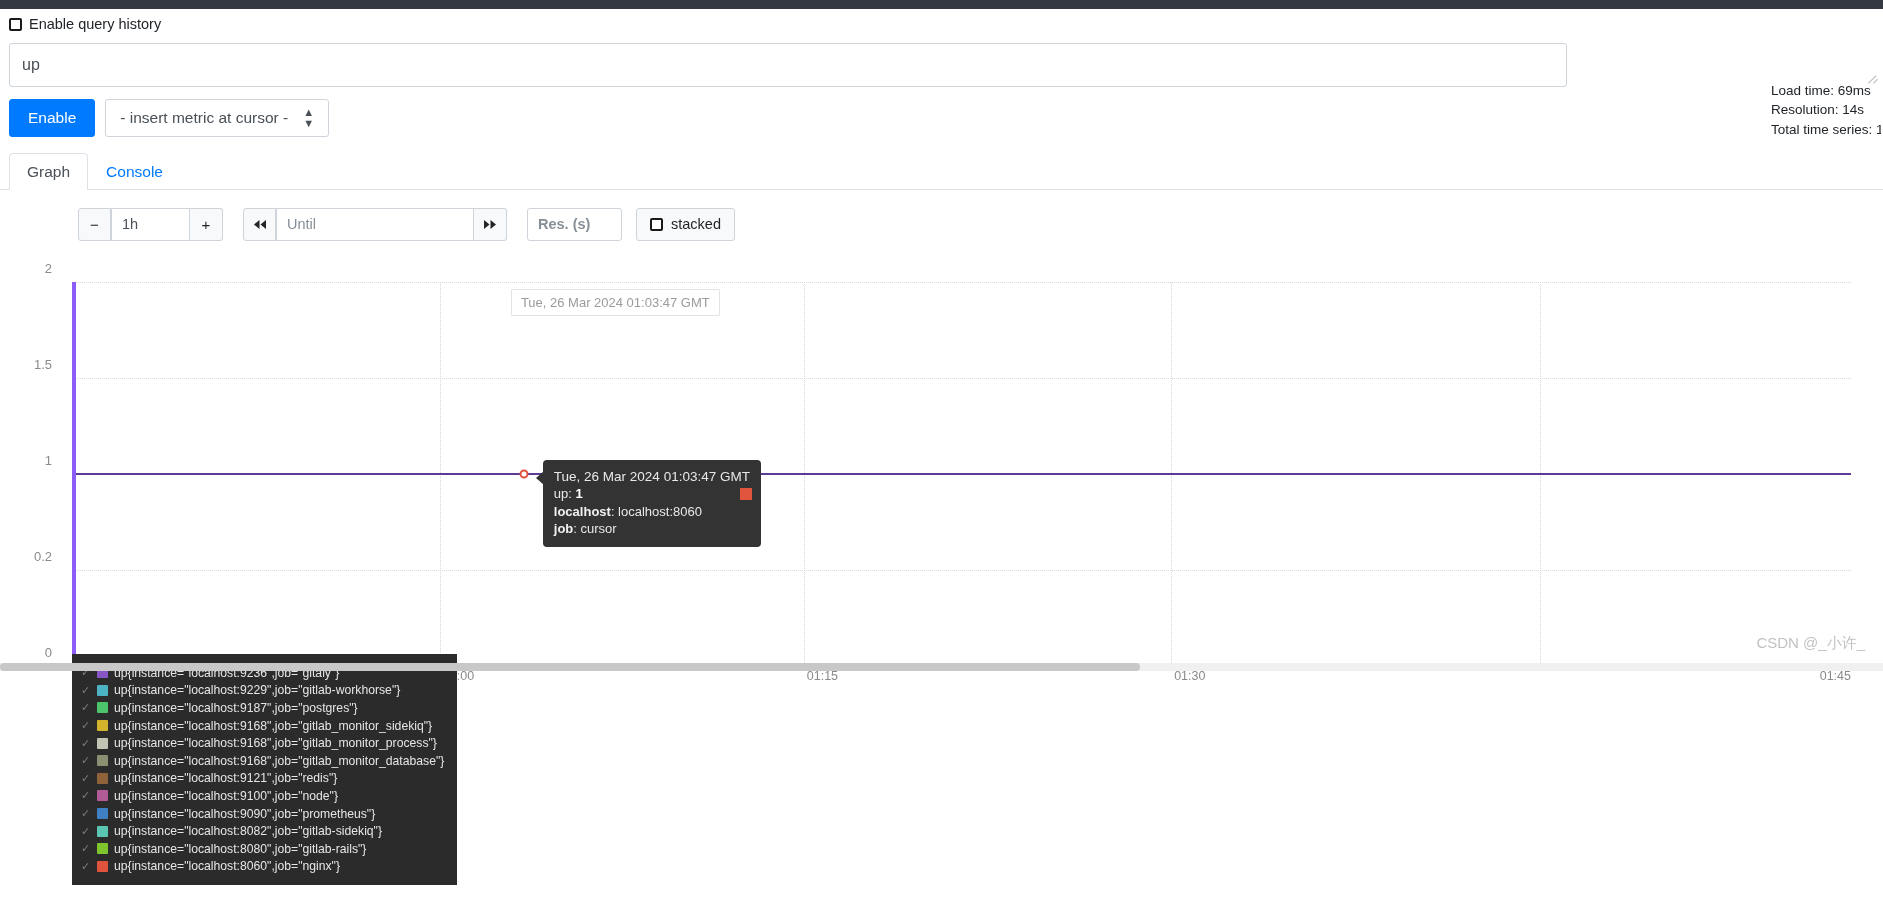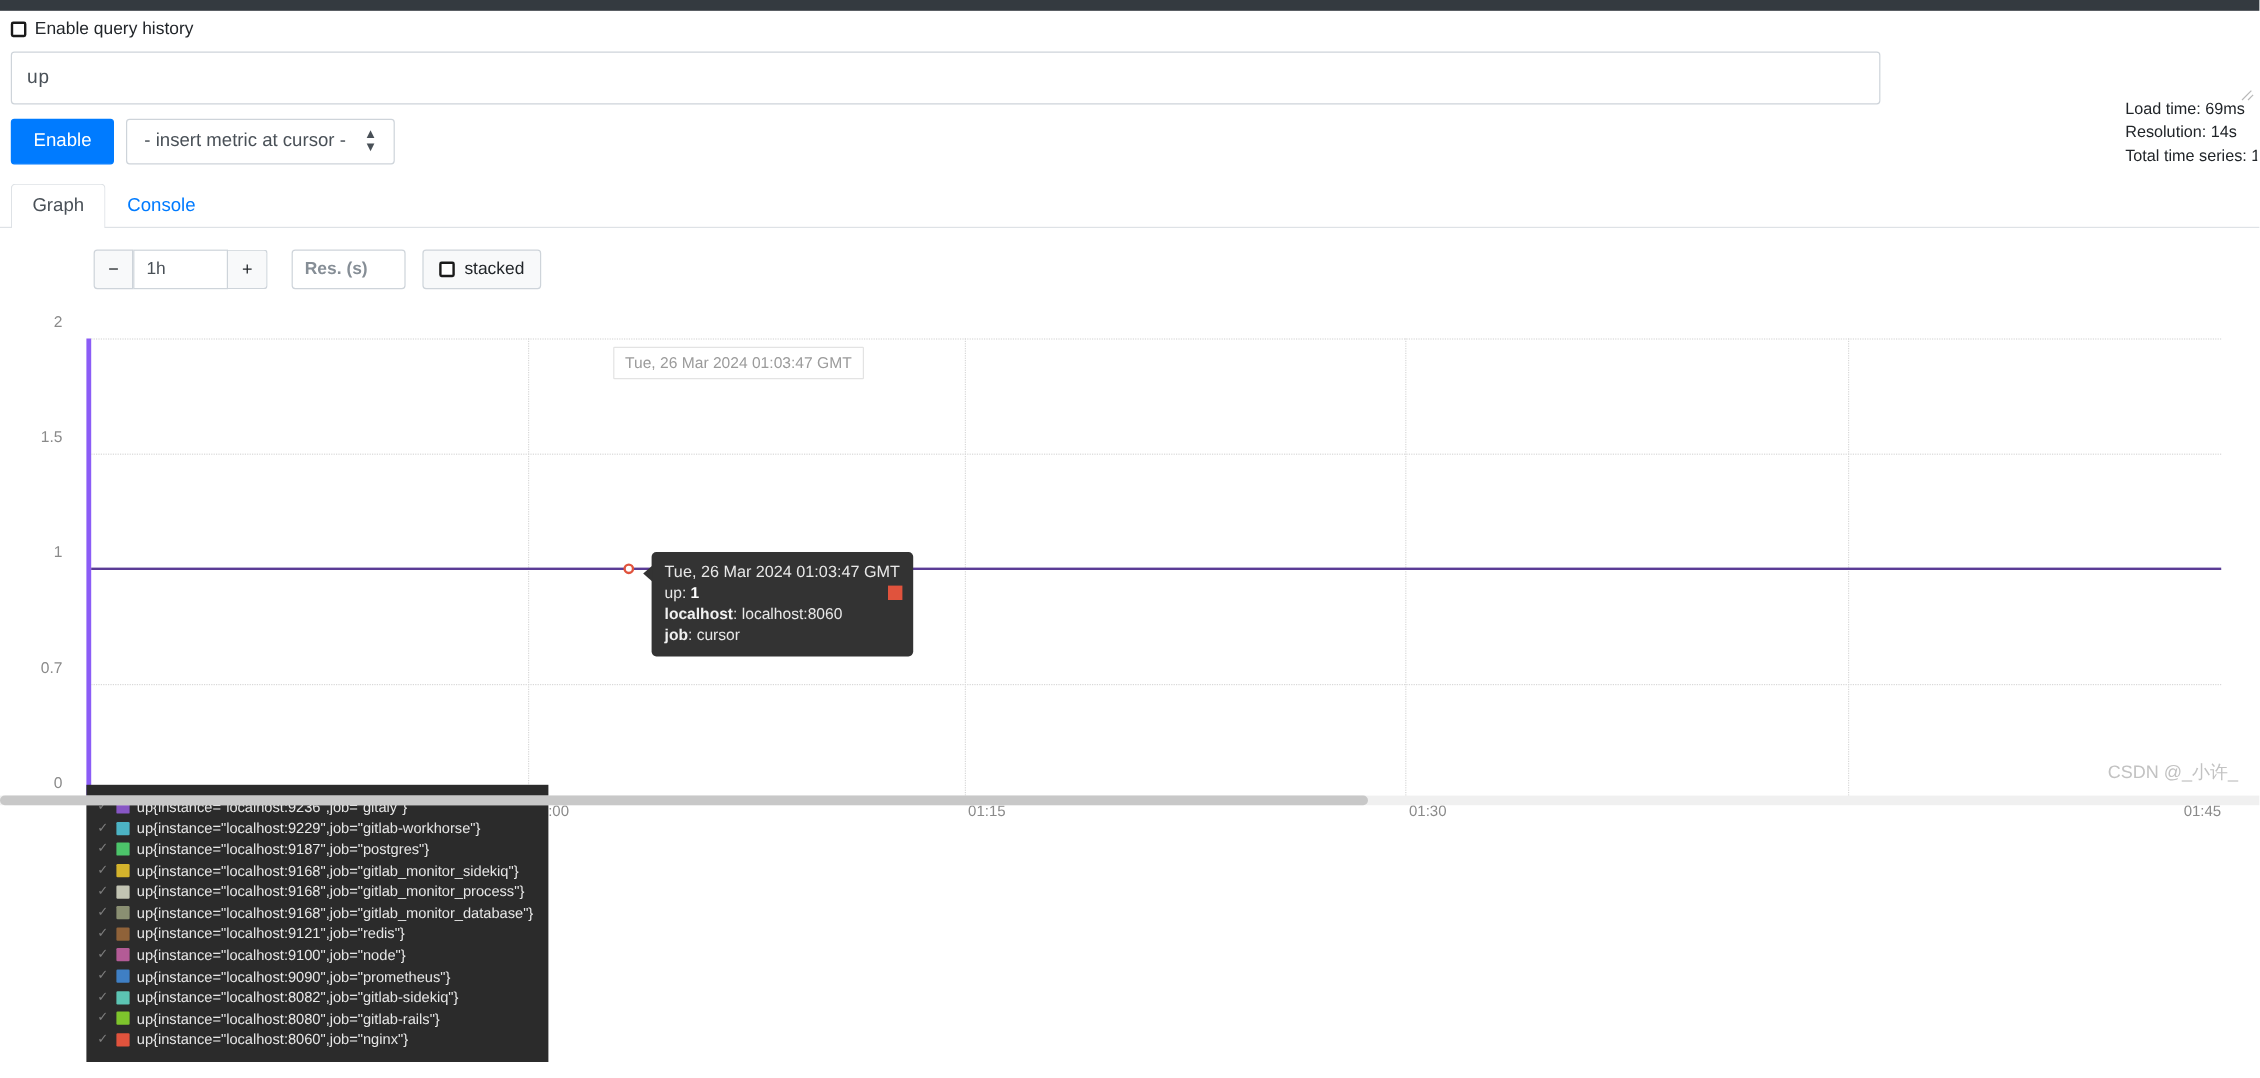--- a/index.html
+++ b/index.html
@@ -47,21 +47,21 @@
   }
   .expr-box {
     width: 1558px;
     height: 44px;
     border: 1px solid #ced4da;
     border-radius: 3px;
     background: #fff;
     font-size: 16px;
     color: #495057;
     padding: 12px 12px;
-    font-family: Liberation Mono, monospace;
+    font-family: Liberation Sans, sans-serif;
     position: relative;
     overflow: hidden;
   }
   .expr-grip {
     position: absolute;
     right: 3px; bottom: 2px;
     width: 12px; height: 12px;
     pointer-events: none;
   }
   .expr-grip:before, .expr-grip:after {
@@ -383,33 +383,48 @@
     <div class="tab active">Graph</div>
     <div class="tab inactive">Console</div>
   </div>
 
   <div class="gcontrols">
     <div class="igroup">
       <div class="ibtn l">−</div>
       <div class="ifield range">1h</div>
       <div class="ibtn r">+</div>
     </div>
+    <div class="igroup">
+      <div class="ibtn l">
+          <svg width="14" height="11" viewBox="0 0 14 11">
+            <path d="M6.5 1v9L1 5.5z" fill="#212529"></path>
+            <path d="M13 1v9L7.5 5.5z" fill="#212529"></path>
+          </svg>
+        </div>
+      <div class="ifield until">Until</div>
+      <div class="ibtn r">
+          <svg width="14" height="11" viewBox="0 0 14 11">
+            <path d="M1 1v9l5.5-4.5z" fill="#212529"></path>
+            <path d="M7.5 1v9L13 5.5z" fill="#212529"></path>
+          </svg>
+        </div>
+    </div>
     <div class="ifield res">Res. (s)</div>
     <div class="stacked-btn">
       <span class="cb"></span>
       <span>stacked</span>
     </div>
   </div>
 
   <div class="plot-outer">
     <div class="yaxis">
       <div class="ytick" style="top:7px">2</div>
       <div class="ytick" style="top:103px">1.5</div>
       <div class="ytick" style="top:199px">1</div>
-      <div class="ytick" style="top:295px">0.7</div>
+      <div class="ytick" style="top:295px">0.2</div>
       <div class="ytick" style="top:391px">0</div>
     </div>
 
     <div class="plot-area">
       <div class="hgrid" style="top:0px"></div>
       <div class="hgrid" style="top:96px"></div>
       <div class="hgrid" style="top:192px"></div>
       <div class="hgrid" style="top:288px"></div>
 
       <div class="vgrid" style="left:20.5%"></div>

